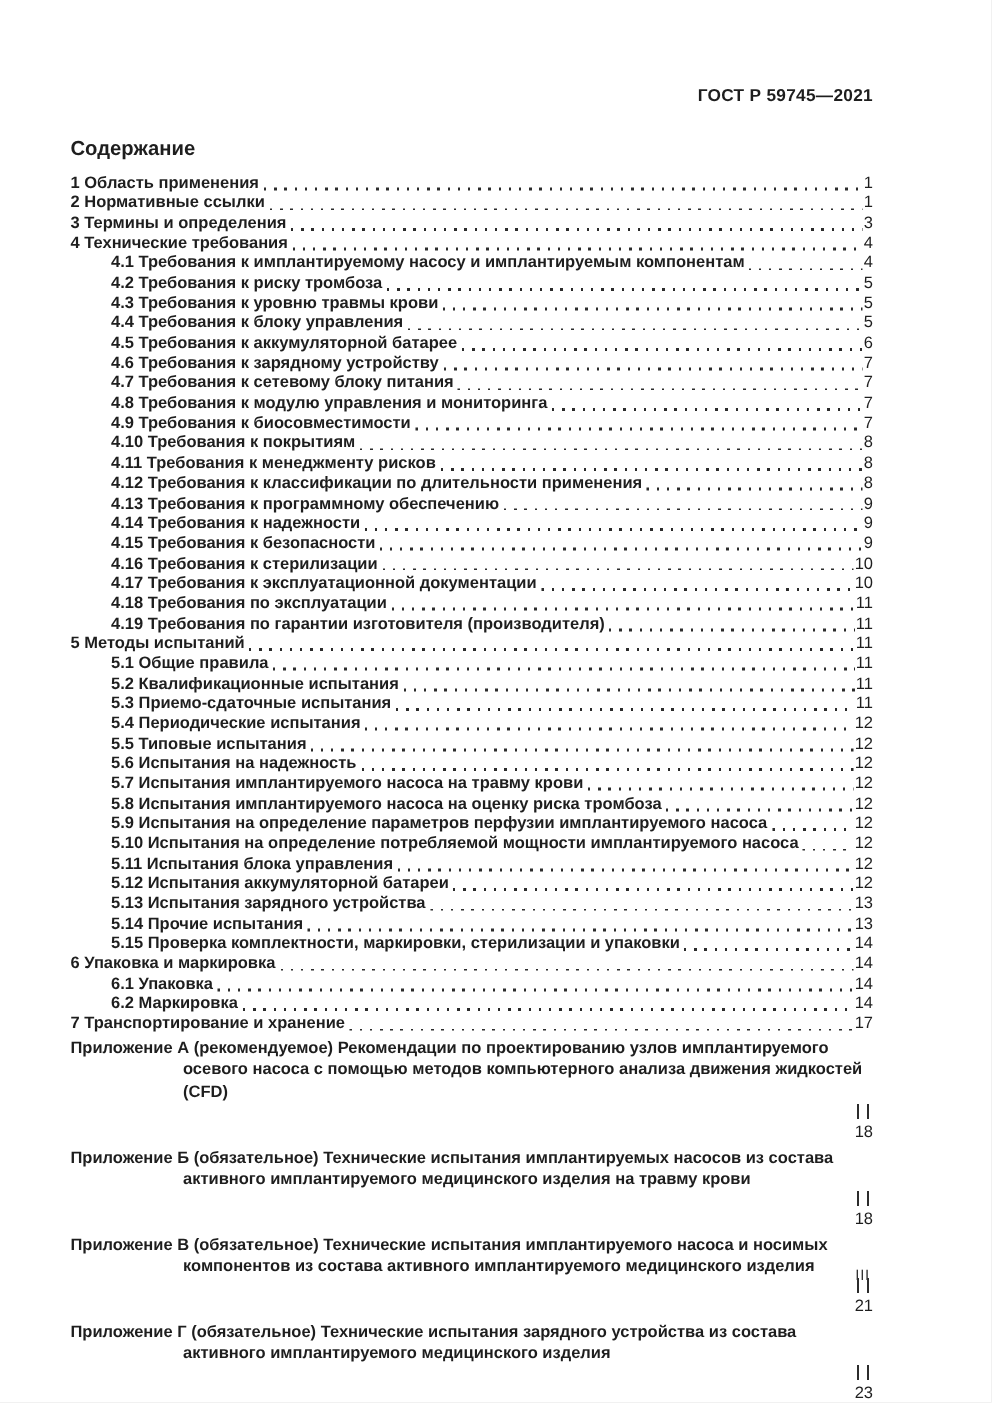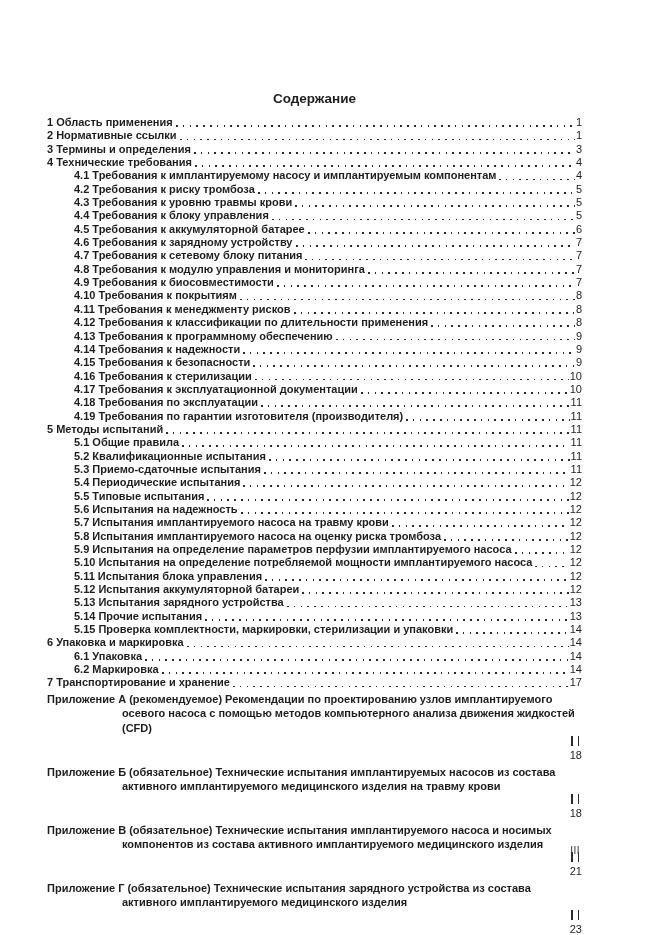--- a/index.html
+++ b/index.html
@@ -21,21 +21,21 @@
     text-align: right;
     font-weight: bold;
     font-size: 11.5px;
     letter-spacing: 0.2px;
   }
   .doc-title {
     position: absolute;
     top: 91px;
     left: 47px;
     right: 79px;
-    text-align: center;
+    text-align: left;
     font-weight: bold;
     font-size: 13.5px;
   }
   .toc {
     position: absolute;
     top: 116px;
     left: 47px;
     right: 79px;
   }
   .toc-entry {
@@ -69,20 +69,21 @@
     text-align: right;
     font-size: 10px;
     color: #333333;
     letter-spacing: 0.5px;
   }
 </style>
 </head>
 <body>
 
 <div class="page">
+  <div class="doc-header">ГОСТ Р 59745—2021</div>
   <div class="doc-title">Содержание</div>
   <div class="toc">
       <div class="toc-entry top">
         <span class="toc-text">1 Область применения</span>
         <span class="leader"></span>
         <span class="page-num">1</span>
       </div>
       <div class="toc-entry top">
         <span class="toc-text">2 Нормативные ссылки</span>
         <span class="leader"></span>

